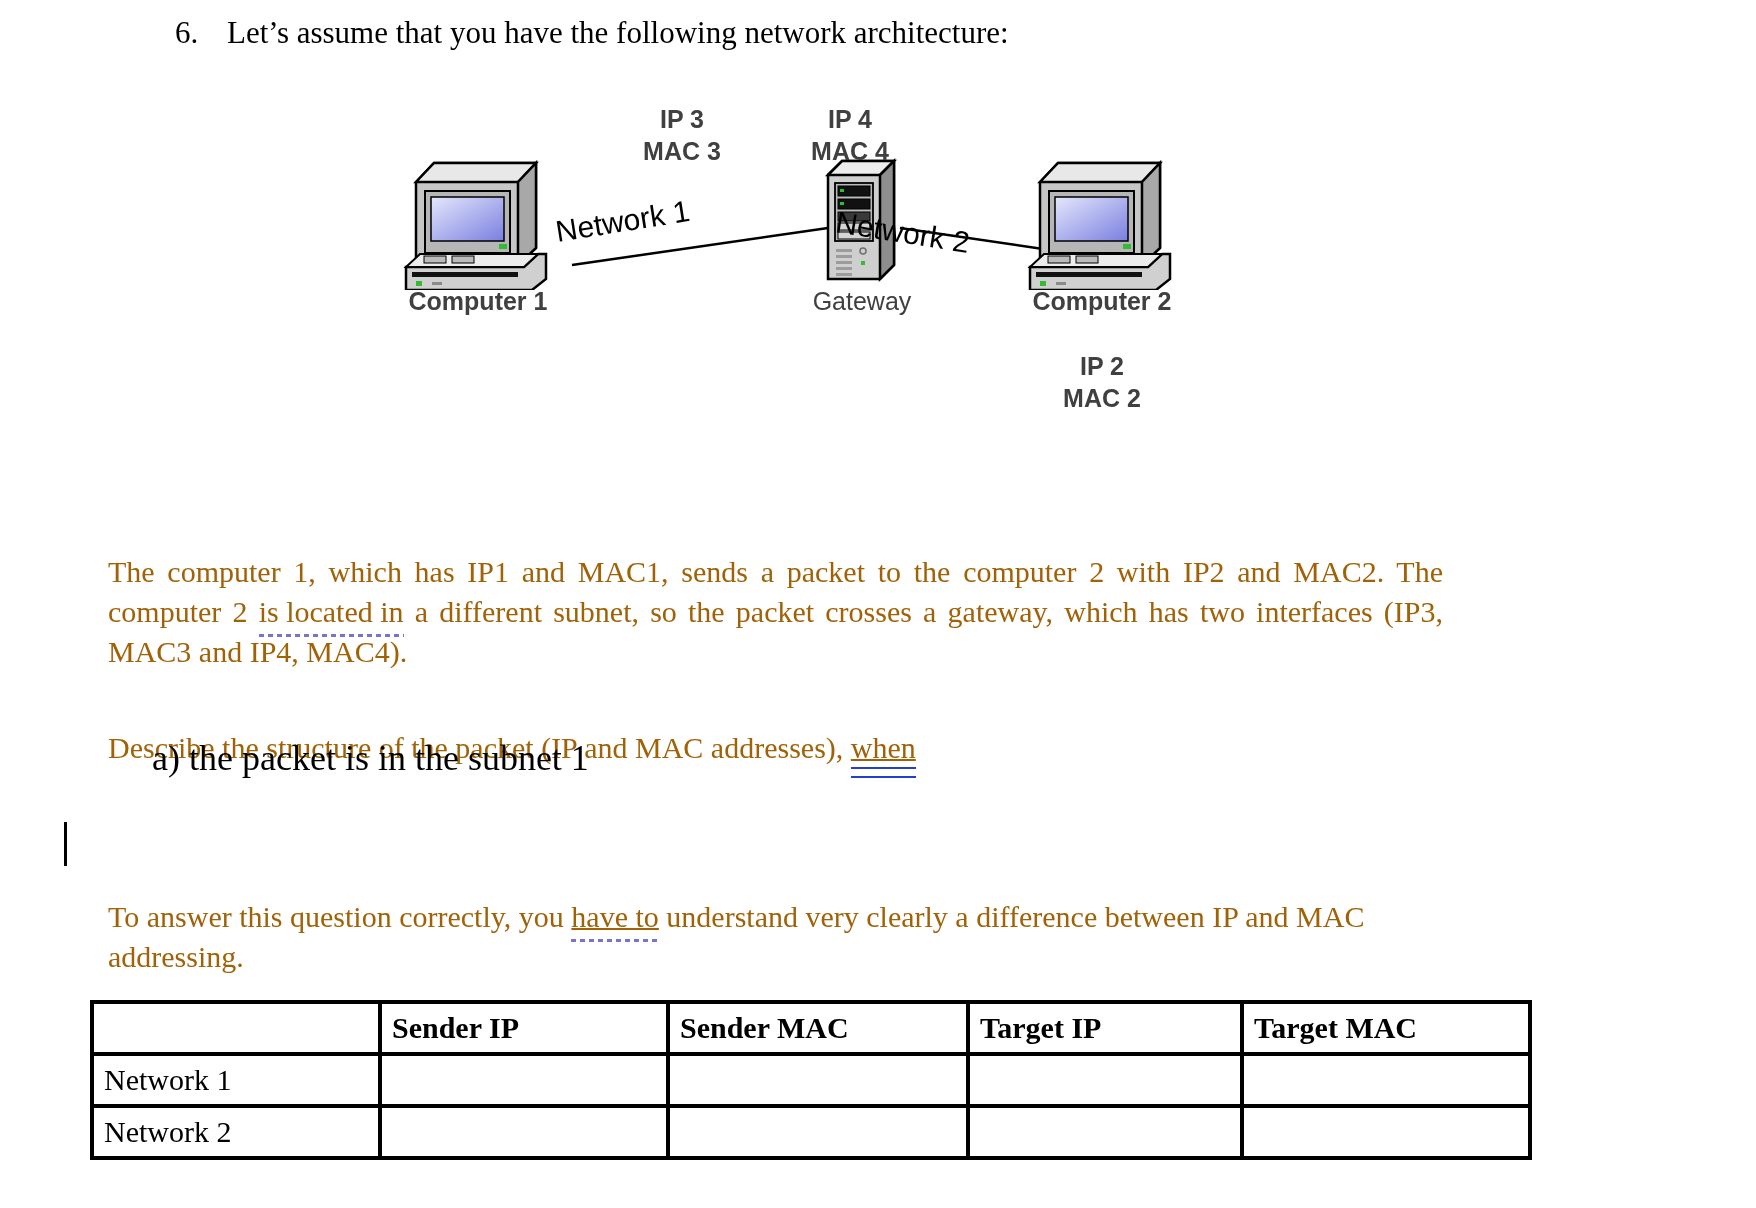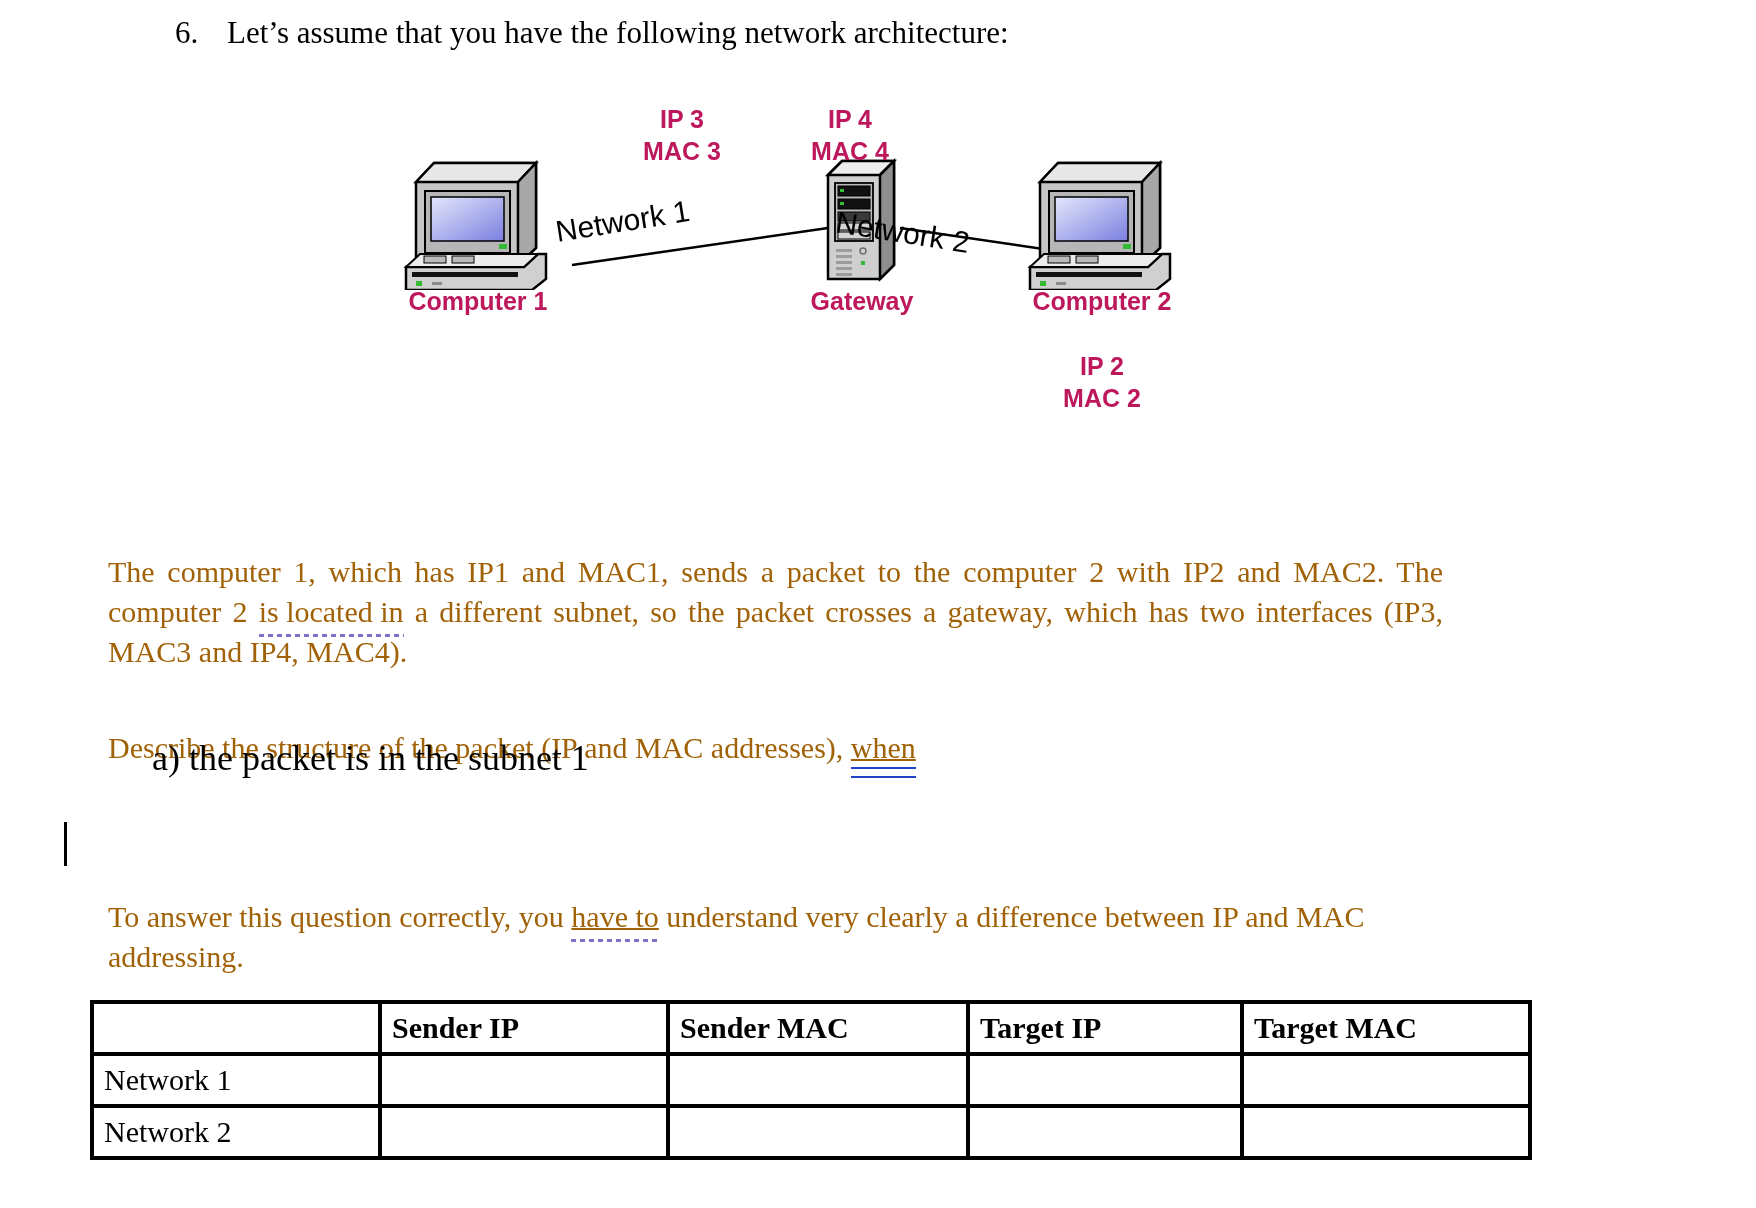--- a/index.html
+++ b/index.html
@@ -41,23 +41,23 @@
   #diagram svg { display: block; }
 
   .diag-label {
     position: absolute;
     font-family: "Liberation Sans", "DejaVu Sans", sans-serif;
     font-weight: bold;
     font-size: 25px;
     line-height: 1.28;
     text-align: center;
     white-space: nowrap;
-    color: #be185d;
-  }
-  .diag-label.regular { font-weight: bold; }
+    color: #404040;
+  }
+  .diag-label.regular { font-weight: normal; }
 
   .net-label {
     position: absolute;
     font-family: "Liberation Sans", "DejaVu Sans", sans-serif;
     font-weight: normal;
     font-size: 30px;
     white-space: nowrap;
     color: #000;
   }
 

